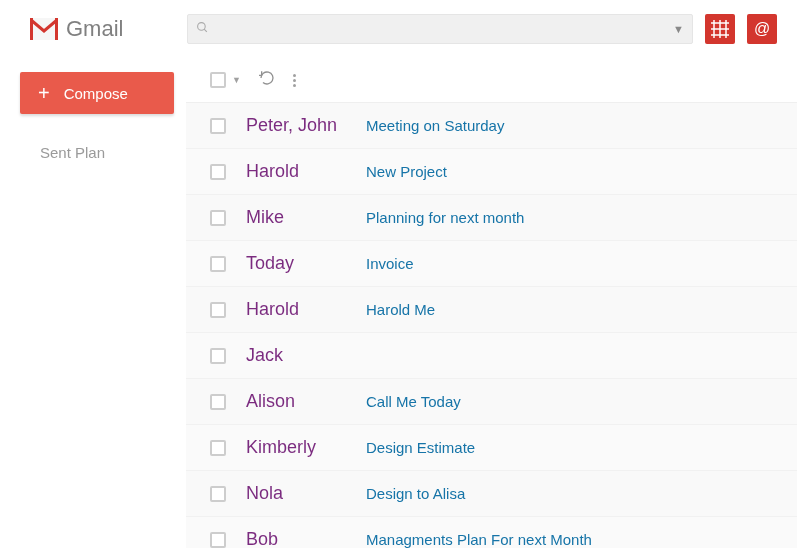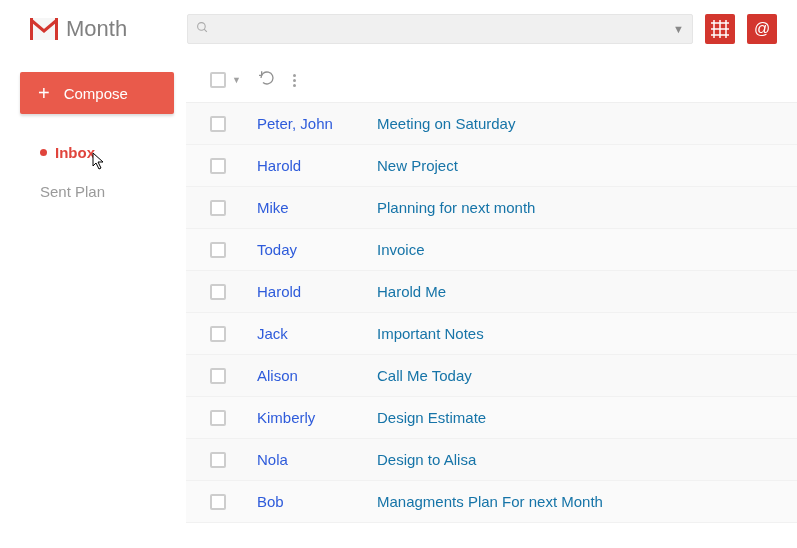--- a/index.html
+++ b/index.html
@@ -143,43 +143,42 @@
     display:flex;
     align-items:center;
     padding: 12px 24px;
     border-bottom:1px solid #f0f0f0;
     background:#fafafa;
     gap: 20px;
   }
   .mail-row:nth-child(odd){ background:#f9f9f9; }
   .mail-sender {
     width: 100px;
-    color:#1d4ed8;
-    font-size:15px;
-    margin-left:11px;
+    color:#701a75;
+    font-size:18px;
   }
   .mail-subject {
     color:#0369a1;
     font-size:15px;
   }
 </style>
 </head>
 <body>
 
 <div class="header">
   <div class="logo-wrap">
     <span class="logo-icon">
       <svg width="28" height="22" viewBox="0 0 28 22">
         <rect x="0" y="0" width="28" height="22" fill="#f6f6f6"></rect>
         <polyline points="1,2 14,13 27,2" fill="none" stroke="#d3362e" stroke-width="3"></polyline>
         <rect x="0" y="0" width="3" height="22" fill="#d3362e"></rect>
         <rect x="25" y="0" width="3" height="22" fill="#d3362e"></rect>
       </svg>
     </span>
-    <span class="logo-text">Month</span>
+    <span class="logo-text">Gmail</span>
   </div>
   <div class="search-bar">
     <span class="search-icon">
       <svg width="13" height="13" viewBox="0 0 24 24" fill="none" stroke="#aaaaaa" stroke-width="2">
           <circle cx="10" cy="10" r="7"></circle>
           <line x1="20" y1="20" x2="15" y2="15"></line>
         </svg>
     </span>
     <span class="search-dd">▼</span>
   </div>
@@ -199,29 +198,20 @@
   <div class="hdr-btn">@</div>
 </div>
 
 <div class="body-row">
   <div class="sidebar">
     <div class="compose-btn">
       <span class="compose-plus">+</span>
       <span>Compose</span>
     </div>
     <ul class="nav-list">
-      <li class="nav-item active">
-        <span class="nav-dot"></span>
-        <span>Inbox</span>
-        <span class="cursor-icon">
-          <svg width="14" height="18" viewBox="0 0 14 18">
-            <path d="M1 1 L1 14 L4 11 L7 17 L9 16 L6 10 L11 10 Z" fill="#fff" stroke="#000" stroke-width="1"></path>
-          </svg>
-        </span>
-      </li>
       <li class="nav-item">
         <span>Sent Plan</span>
       </li>
     </ul>
   </div>
 
   <div class="main">
     <div class="toolbar">
       <span class="checkbox"></span>
       <span class="cb-dd">▼</span>
@@ -260,21 +250,20 @@
           <span class="mail-subject">Invoice</span>
         </div>
         <div class="mail-row">
           <span class="checkbox"></span>
           <span class="mail-sender">Harold</span>
           <span class="mail-subject">Harold Me</span>
         </div>
         <div class="mail-row">
           <span class="checkbox"></span>
           <span class="mail-sender">Jack</span>
-          <span class="mail-subject">Important Notes</span>
         </div>
         <div class="mail-row">
           <span class="checkbox"></span>
           <span class="mail-sender">Alison</span>
           <span class="mail-subject">Call Me Today</span>
         </div>
         <div class="mail-row">
           <span class="checkbox"></span>
           <span class="mail-sender">Kimberly</span>
           <span class="mail-subject">Design Estimate</span>

